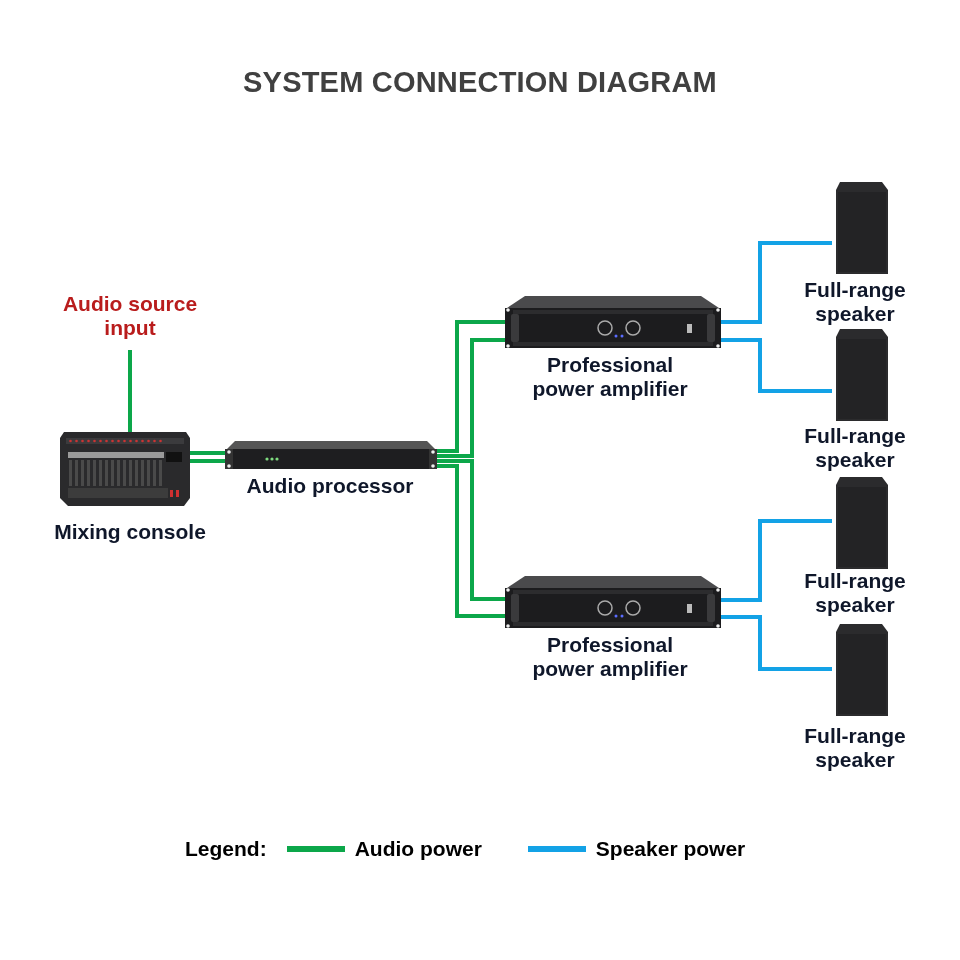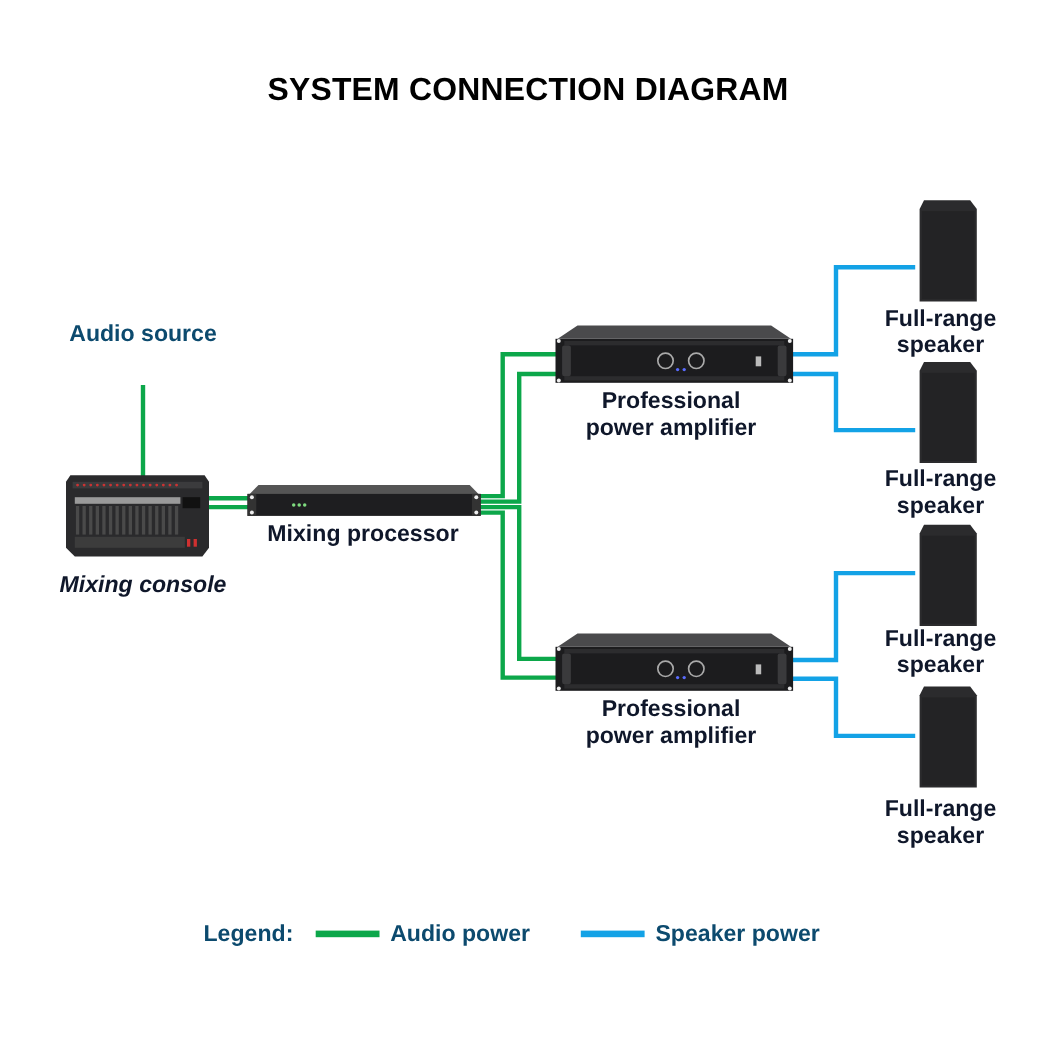--- a/index.html
+++ b/index.html
@@ -1,25 +1,25 @@
 <!DOCTYPE html>
 <html><head>
 <meta charset="utf-8">
 <style>
   html, body { margin: 0; padding: 0; background: #ffffff; }
   body { width: 960px; height: 960px; position: relative; overflow: hidden;
          font-family: "Liberation Sans", sans-serif; }
   .abs { position: absolute; }
   .title { left: 0; width: 960px; top: 66px; text-align: center; font-weight: bold;
-           font-size: 29px; color: #000000; letter-spacing: 0.2px; }
+           font-size: 29px; color: #404040; letter-spacing: 0.2px; }
   .lbl { font-weight: bold; font-size: 21px; color: #0f172a; text-align: center; line-height: 24px; }
-  .red { color: #0c4a6e; }
+  .red { color: #b91c1c; }
   svg.wires { position: absolute; left: 0; top: 0; }
   .legend { top: 835px; left: 185px; height: 28px; display: flex; align-items: center;
-            font-weight: bold; font-size: 21px; color: #0c4a6e; }
+            font-weight: bold; font-size: 21px; color: #000000; }
   .swatch { display: inline-block; width: 58px; height: 6px; margin: 0 10px 0 20px; }
 </style>
 </head>
 <body>
 
 <div class="abs title">SYSTEM CONNECTION DIAGRAM</div>
 
 <svg class="wires" width="960" height="960">
   <g fill="none" stroke="#0ca74a" stroke-width="4">
     <path d="M130 350 V436"></path>
@@ -159,24 +159,25 @@
     <rect x="2" y="10" width="48" height="80" fill="#232325"></rect>
   </g>
   <g transform="translate(836,624)">
     <path d="M4 0 H46 L52 8 V92 H0 V8 Z" fill="#2b2b2d"></path>
     <rect x="2" y="10" width="48" height="80" fill="#232325"></rect>
   </g>
 </svg>
 
 <div class="abs lbl red" style="left:30px;width:200px;top:292px;">
   <div>Audio source</div>
-</div>
-
-<div class="abs lbl" style="left:30px;width:200px;top:520px;font-style:italic;">Mixing console</div>
-<div class="abs lbl" style="left:220px;width:220px;top:474px;">Mixing processor</div>
+  <div>input</div>
+</div>
+
+<div class="abs lbl" style="left:30px;width:200px;top:520px;">Mixing console</div>
+<div class="abs lbl" style="left:220px;width:220px;top:474px;">Audio processor</div>
 
 <div class="abs lbl" style="left:500px;width:220px;top:353px;">
   <div>Professional</div>
   <div>power amplifier</div>
 </div>
 <div class="abs lbl" style="left:500px;width:220px;top:633px;">
   <div>Professional</div>
   <div>power amplifier</div>
 </div>
 

